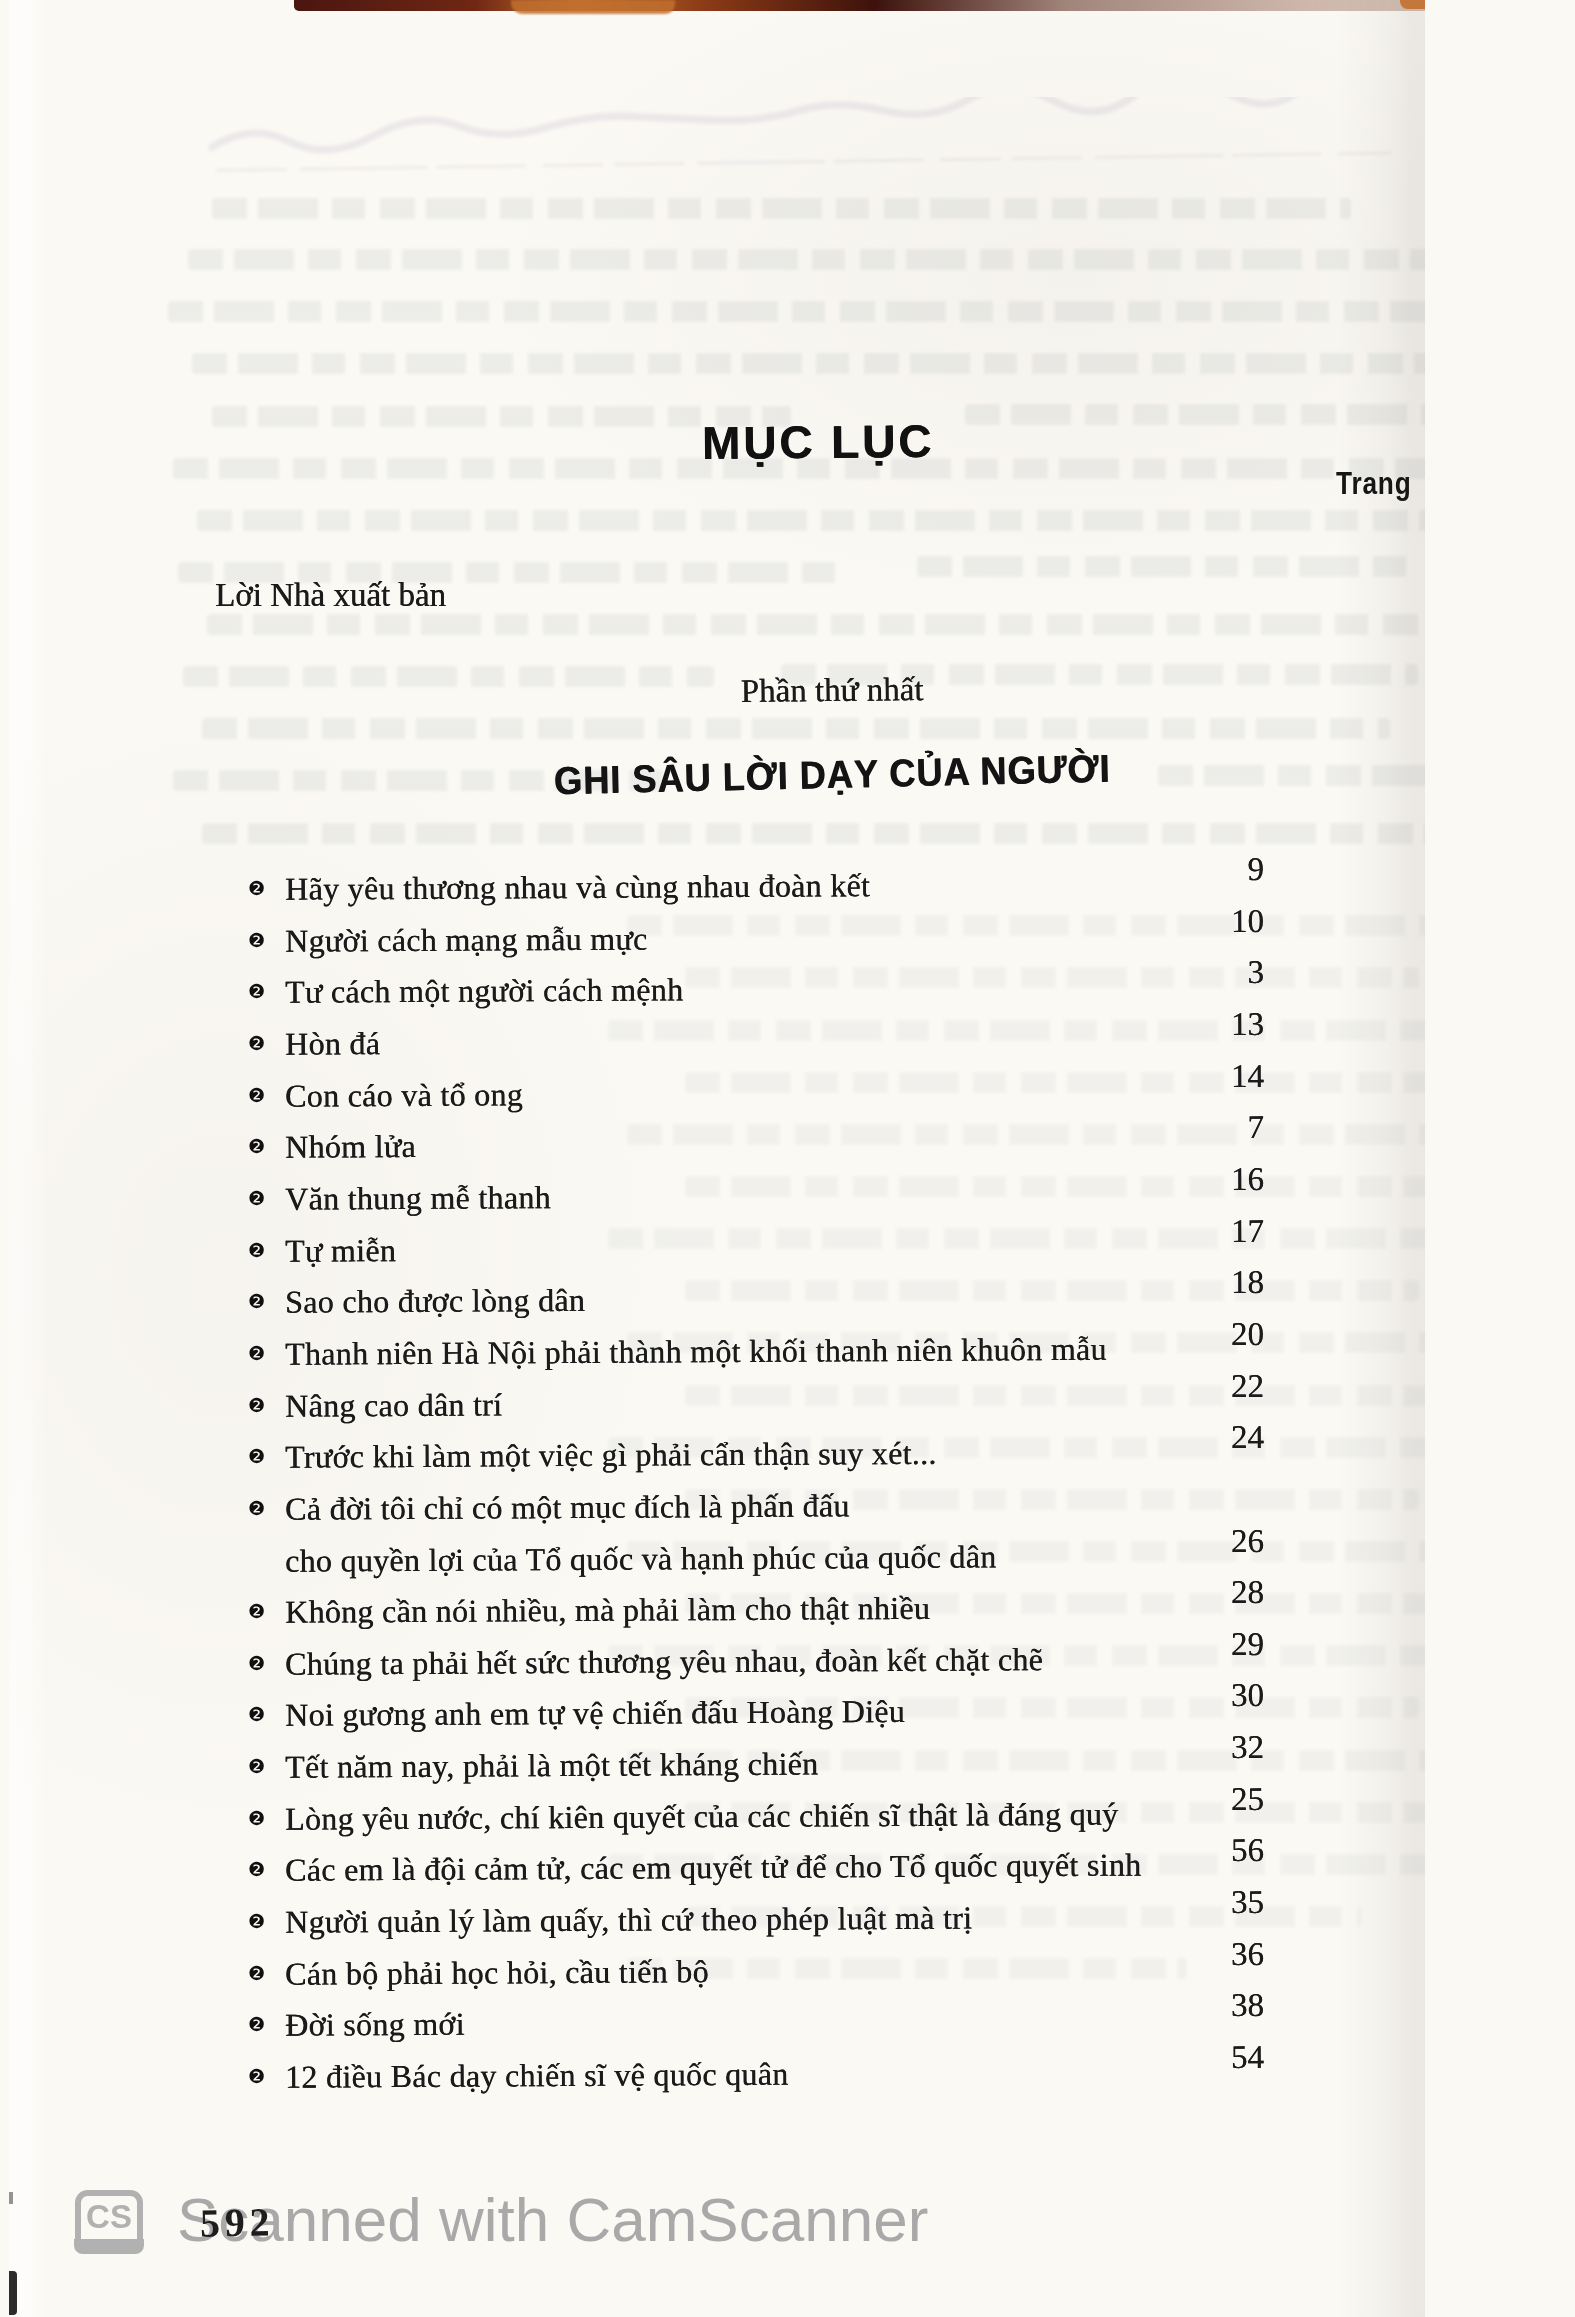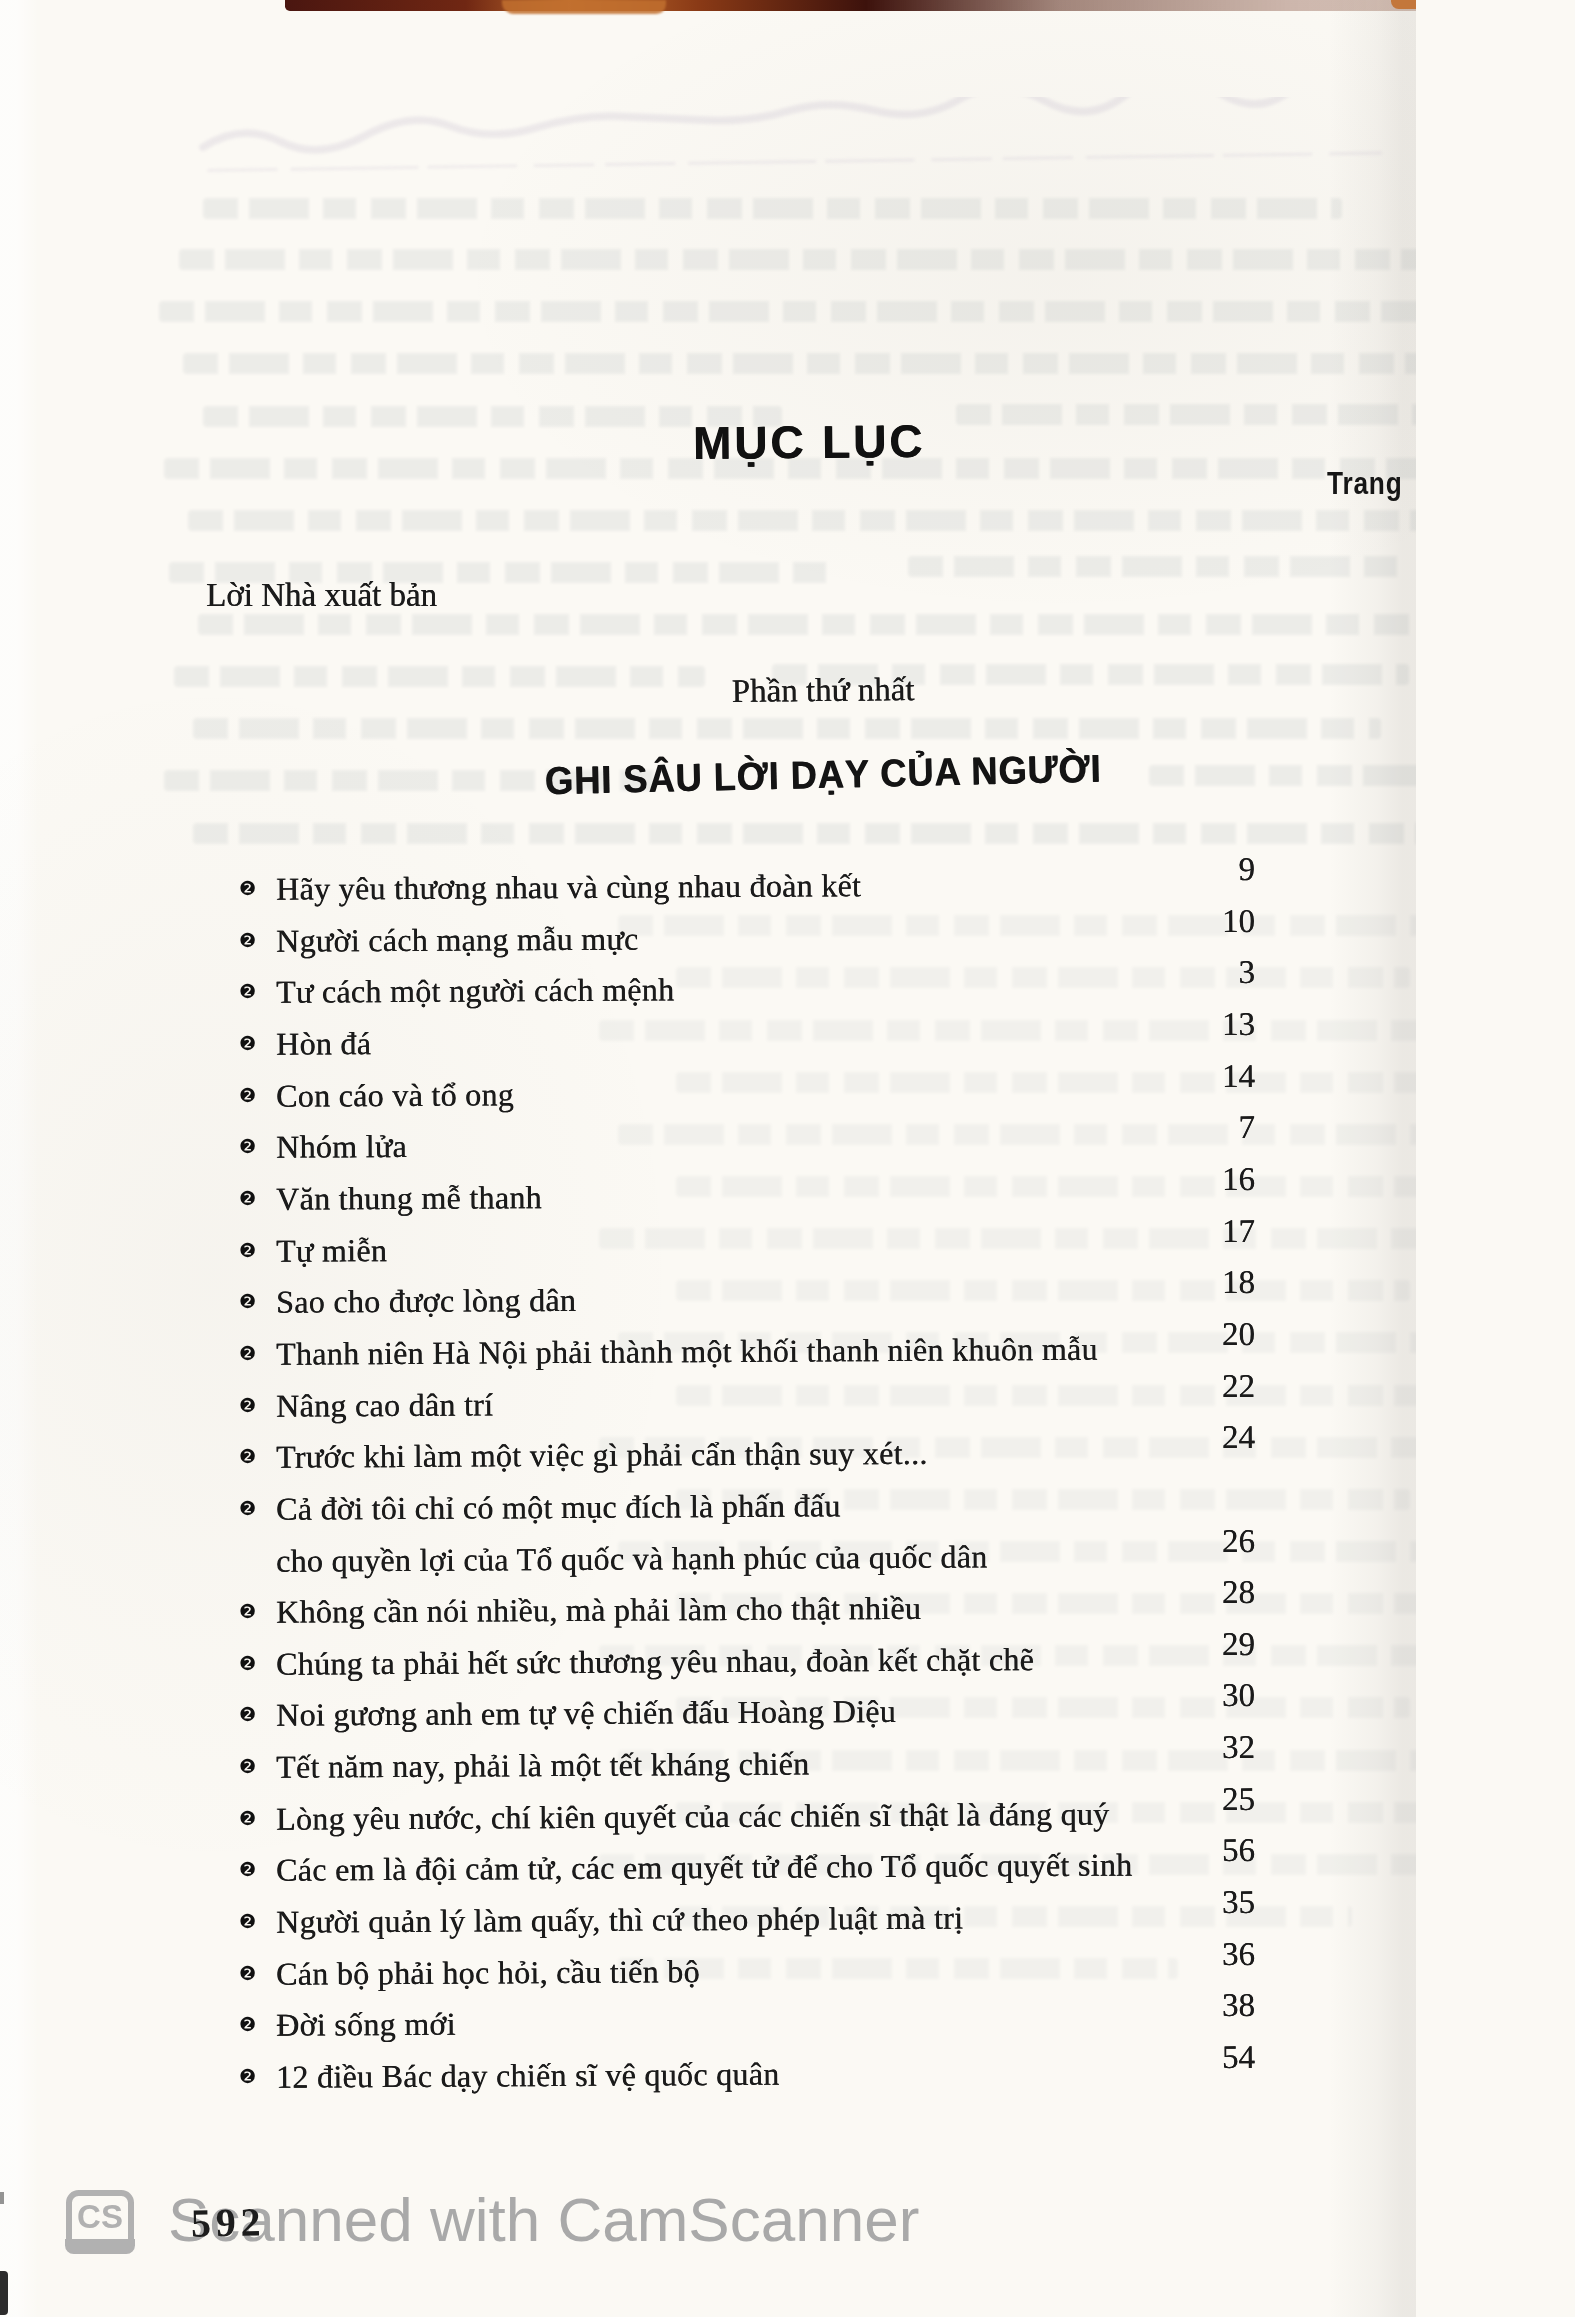--- a/index.html
+++ b/index.html
@@ -4,21 +4,21 @@
 <style>
   html,body{margin:0;padding:0;background:#fbf9f4;}
   .page{
     position:relative;width:1416px;height:2317px;overflow:hidden;
     background:
       radial-gradient(869px 483px at 75% 12%, rgba(120,110,95,0.05), transparent 70%),
       radial-gradient(676px 869px at 15% 55%, rgba(120,110,95,0.04), transparent 70%),
       linear-gradient(90deg, rgba(255,255,255,0.6) 0 17.4px, transparent 39px),
       linear-gradient(270deg, rgba(95,88,80,0.10) 0 13.5px, rgba(95,88,80,0.05) 39px, transparent 87px),
       #fbf9f4;
-    font-family:"Liberation Serif","DejaVu Serif",serif;color:#1b1b1b;
+    font-family:"Liberation Serif","DejaVu Serif",serif;color:#1b1b1b;margin-left:9px;
   }
   
   .top-strip{position:absolute;left:285px;top:0;width:1291px;height:10.6px;
     background:linear-gradient(90deg,#4a1610 0%,#702713 14%,#c2702f 22%,#8a3a16 32%,#3d120c 45%,
       rgba(90,40,25,0.55) 60%, rgba(120,60,40,0.35) 78%, rgba(140,80,50,0.25) 100%);
     border-radius:0 0 7.7px 4.8px; filter:blur(0.4px);}
   .top-strip-blob{position:absolute;left:502px;top:0;width:164px;height:13.5px;background:#c2702f;
     border-radius:0 0 9.7px 11.6px;opacity:0.85;filter:blur(1px);}
   .top-strip-corner{position:absolute;right:0;top:0;width:25px;height:8.7px;background:#c2702f;
     border-radius:0 0 0 7.7px;opacity:0.9;}

